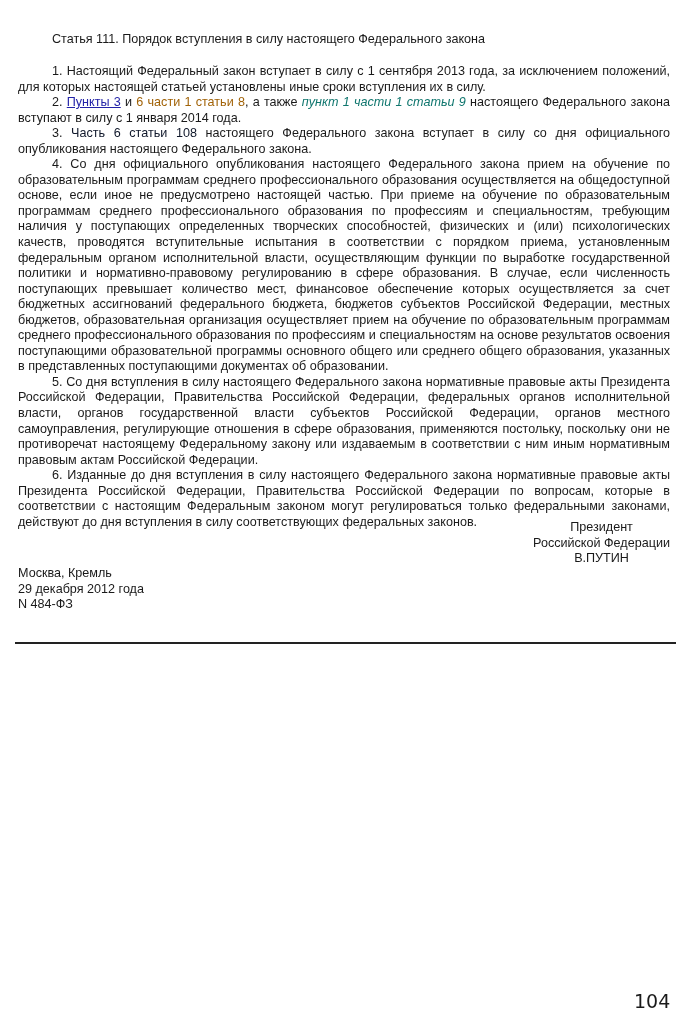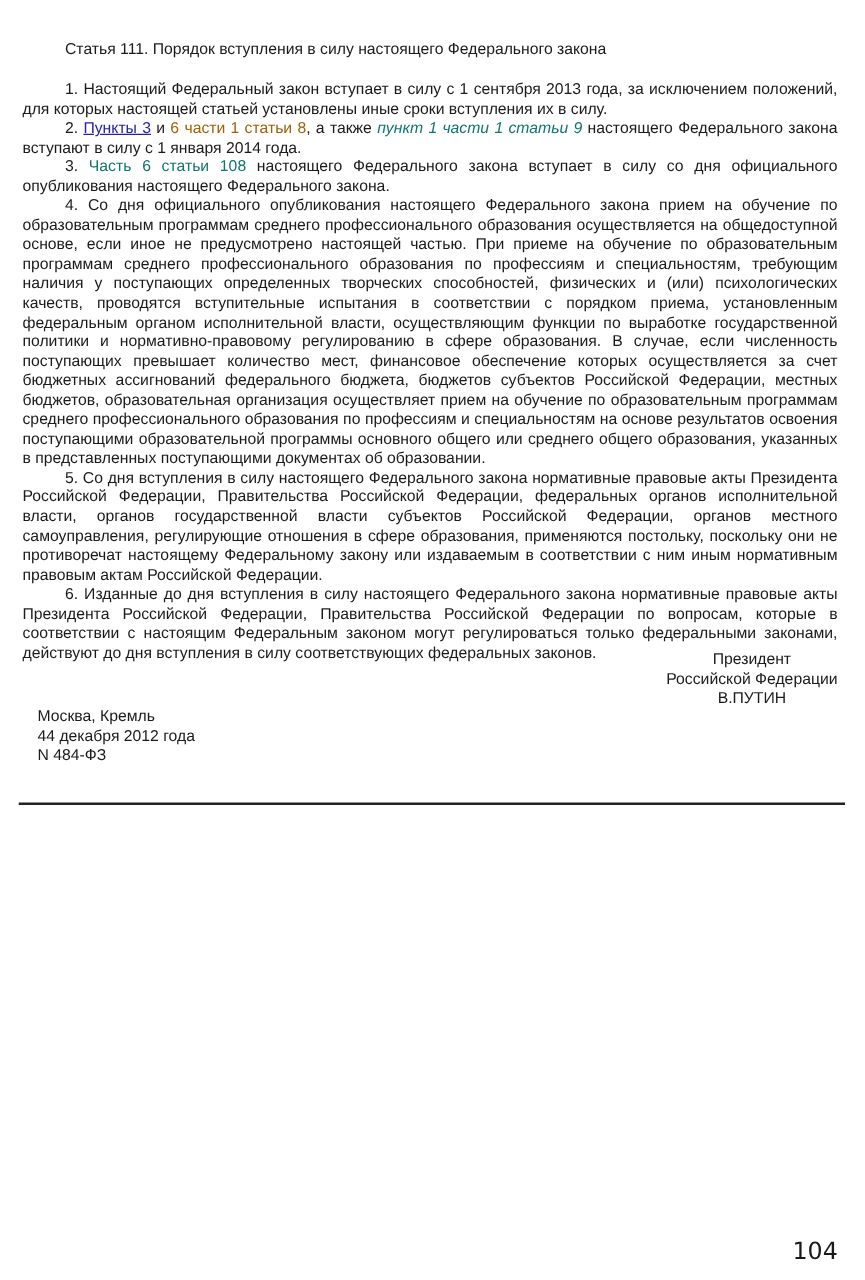--- a/index.html
+++ b/index.html
@@ -4,45 +4,45 @@
 <style>
   html, body { margin:0; padding:0; background:#ffffff; }
   body { width:692px; height:1024px; position:relative; overflow:hidden;
          font-family:"Liberation Sans", sans-serif; color:#1a1a1a; }
   .page { position:absolute; left:18px; top:0; width:652px; font-size:12.6px; line-height:15.55px; }
   .title { position:absolute; top:32px; left:34px; white-space:nowrap; }
   .body { position:absolute; top:64px; left:0; width:652px; }
   .para { text-align:justify; text-indent:34px; margin:0; }
   .link { color:#2323a8; cursor:pointer; }
   .sign { position:absolute; top:520px; right:0; text-align:center; }
-  .place { position:absolute; top:566px; left:12px; }
+  .place { position:absolute; top:566px; left:0; }
   .divider { position:absolute; left:15px; top:642px; width:661px; height:0; border-top:2px solid #222; }
   .pagenum { position:absolute; left:634px; top:990px; font-size:19px; font-family:"DejaVu Sans", sans-serif; }
 </style>
 </head>
 <body>
 
 <div class="page">
   <div class="title">Статья 111. Порядок вступления в силу настоящего Федерального закона</div>
   <div class="body" id="body">
       <p class="para"><span>1. Настоящий Федеральный закон вступает в силу с 1 сентября 2013 года, за исключением положений, для которых настоящей статьей установлены иные сроки вступления их в силу.</span></p>
       <p class="para"><span>2. </span><a class="link" style="color: rgb(35, 35, 168); text-decoration: underline;">Пункты 3</a><span> и </span><a class="link" style="color: #a16207;">6 части 1 статьи 8</a><span>, а также </span><a class="link" style="color: #0f766e; font-style: italic;">пункт 1 части 1 статьи 9</a><span> настоящего Федерального закона вступают в силу с 1 января 2014 года.</span></p>
-      <p class="para"><span>3. </span><a class="link" style="color: #0f766e;">Часть 6 статьи 108</a><span> настоящего Федерального закона вступает в силу со дня официального опубликования настоящего Федерального закона.</span></p>
+      <p class="para"><span>3. </span><a class="link" style="color: #0f172a;">Часть 6 статьи 108</a><span> настоящего Федерального закона вступает в силу со дня официального опубликования настоящего Федерального закона.</span></p>
       <p class="para"><span>4. Со дня официального опубликования настоящего Федерального закона прием на обучение по образовательным программам среднего профессионального образования осуществляется на общедоступной основе, если иное не предусмотрено настоящей частью. При приеме на обучение по образовательным программам среднего профессионального образования по профессиям и специальностям, требующим наличия у поступающих определенных творческих способностей, физических и (или) психологических качеств, проводятся вступительные испытания в соответствии с порядком приема, установленным федеральным органом исполнительной власти, осуществляющим функции по выработке государственной политики и нормативно-правовому регулированию в сфере образования. В случае, если численность поступающих превышает количество мест, финансовое обеспечение которых осуществляется за счет бюджетных ассигнований федерального бюджета, бюджетов субъектов Российской Федерации, местных бюджетов, образовательная организация осуществляет прием на обучение по образовательным программам среднего профессионального образования по профессиям и специальностям на основе результатов освоения поступающими образовательной программы основного общего или среднего общего образования, указанных в представленных поступающими документах об образовании.</span></p>
       <p class="para"><span>5. Со дня вступления в силу настоящего Федерального закона нормативные правовые акты Президента Российской Федерации, Правительства Российской Федерации, федеральных органов исполнительной власти, органов государственной власти субъектов Российской Федерации, органов местного самоуправления, регулирующие отношения в сфере образования, применяются постольку, поскольку они не противоречат настоящему Федеральному закону или издаваемым в соответствии с ним иным нормативным правовым актам Российской Федерации.</span></p>
       <p class="para"><span>6. Изданные до дня вступления в силу настоящего Федерального закона нормативные правовые акты Президента Российской Федерации, Правительства Российской Федерации по вопросам, которые в соответствии с настоящим Федеральным законом могут регулироваться только федеральными законами, действуют до дня вступления в силу соответствующих федеральных законов.</span></p>
     </div>
 
   <div class="sign">
     <div>Президент</div>
     <div>Российской Федерации</div>
     <div>В.ПУТИН</div>
   </div>
 
   <div class="place">
     <div>Москва, Кремль</div>
-    <div>44 декабря 2012 года</div>
+    <div>29 декабря 2012 года</div>
     <div>N 484-ФЗ</div>
   </div>
 </div>
 
 <div class="divider"></div>
 <div class="pagenum">104</div>
 
 </body></html>

